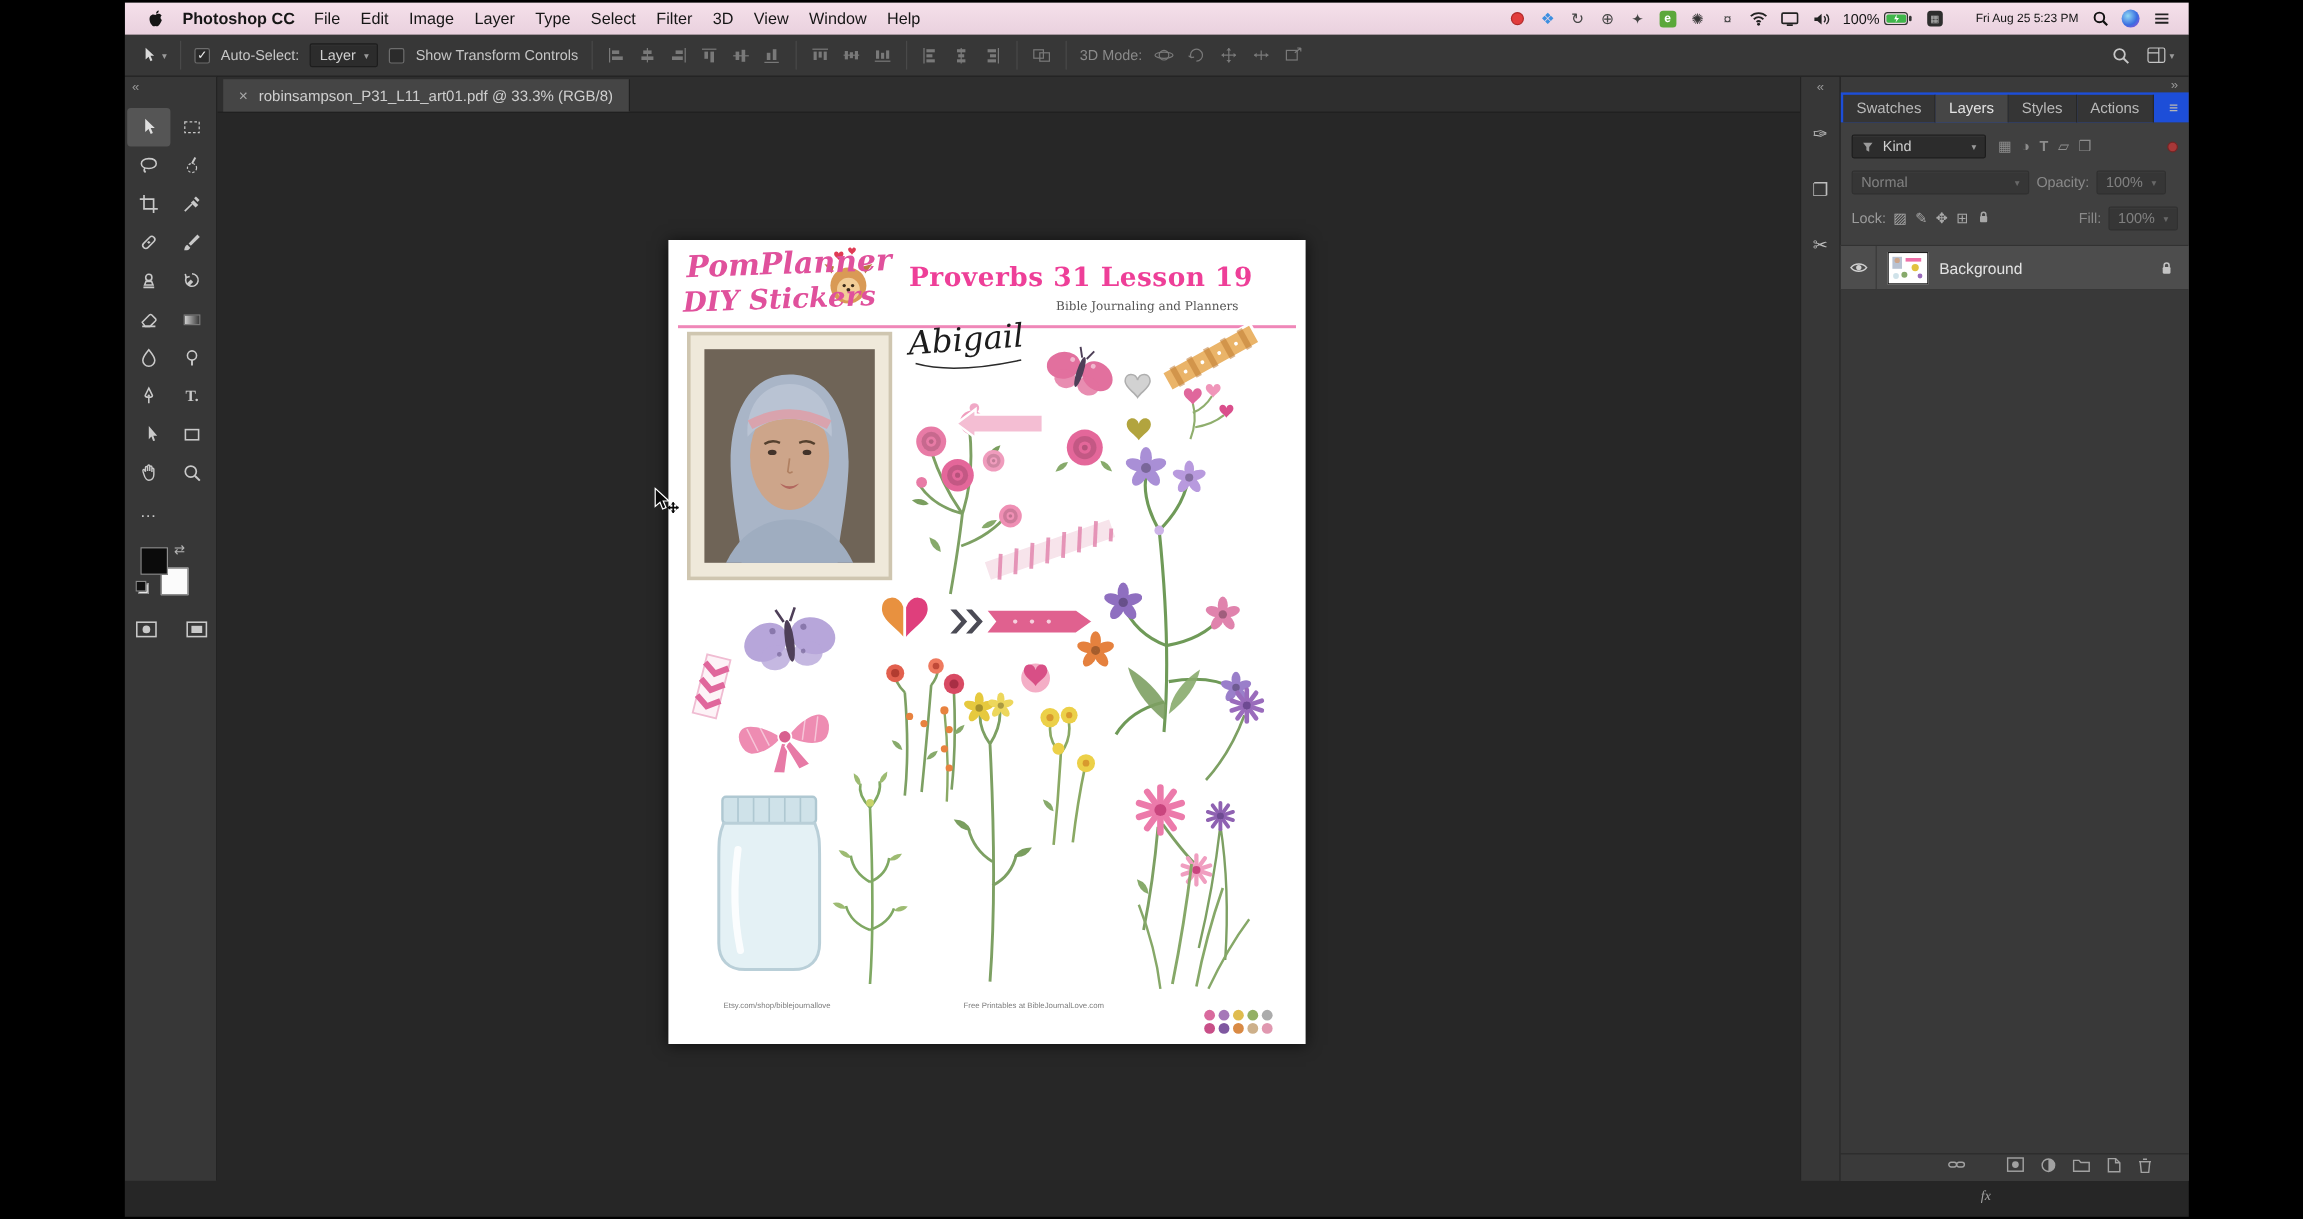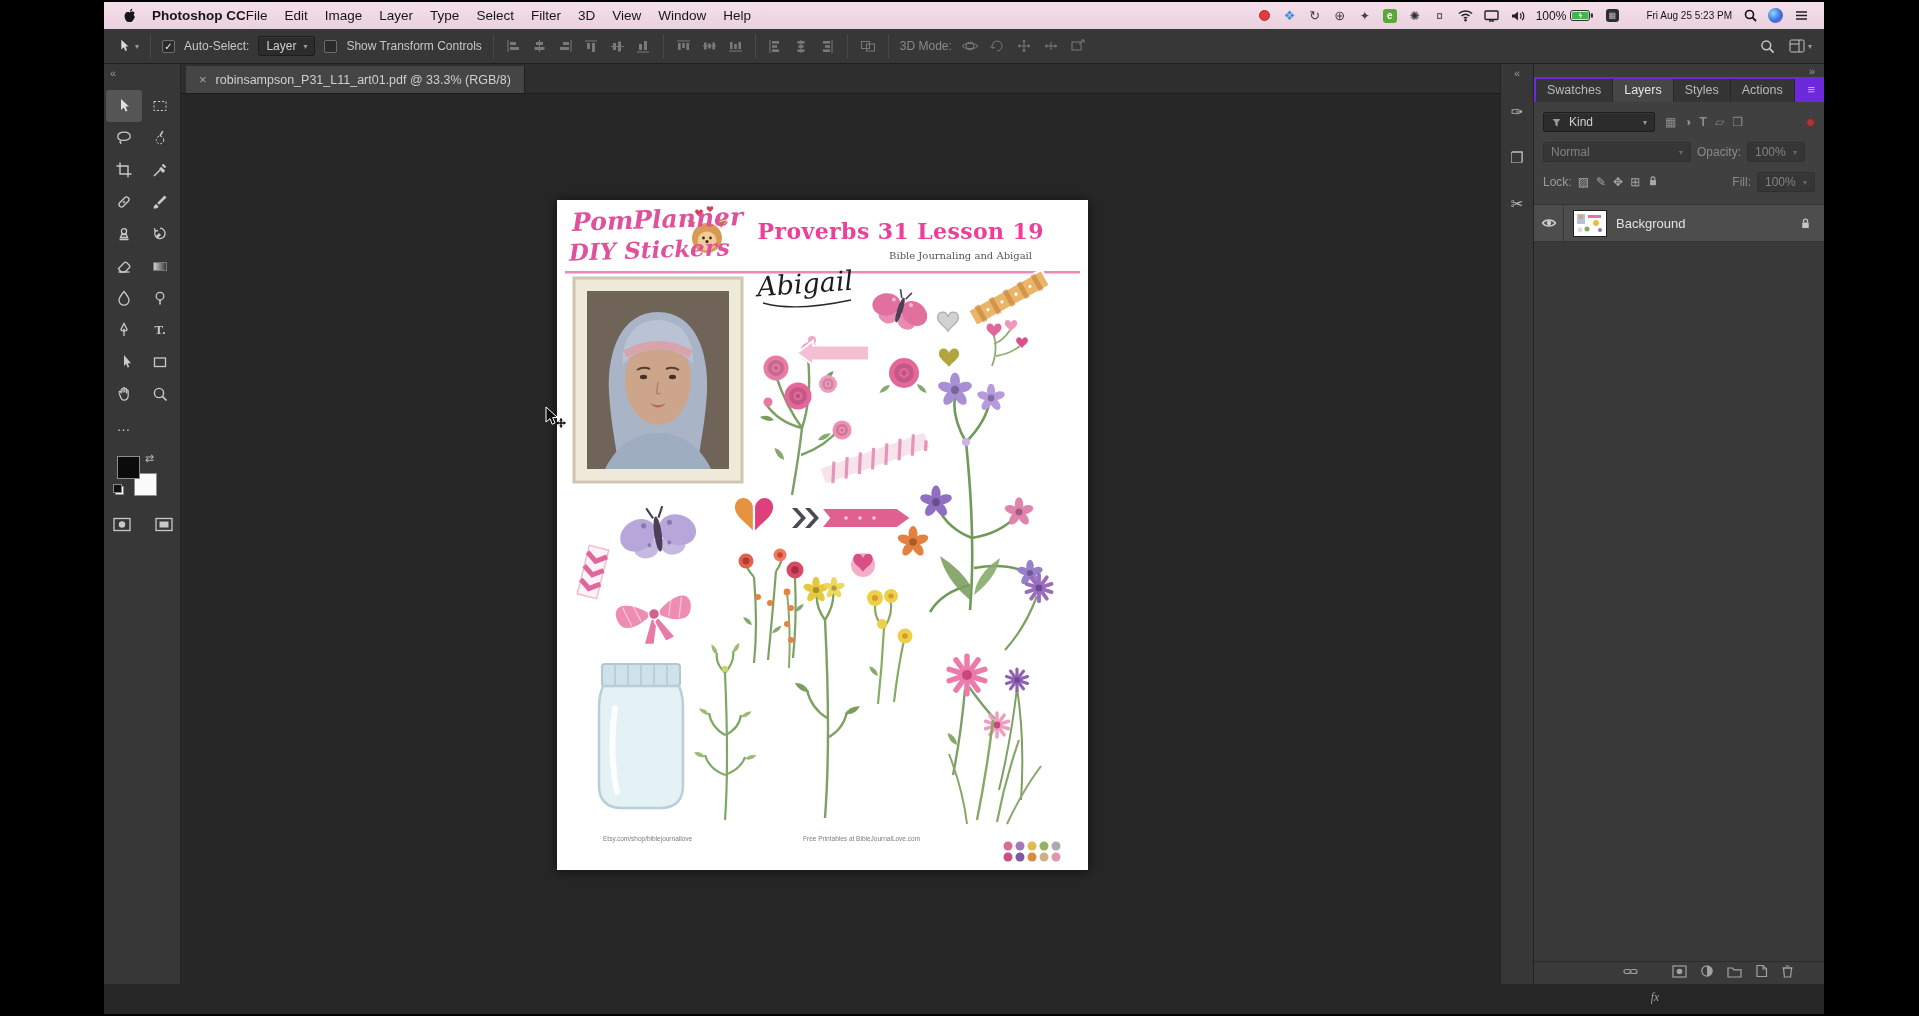--- a/index.html
+++ b/index.html
@@ -5,21 +5,21 @@
   * { box-sizing: border-box; margin:0; padding:0; }
   html,body { width:1919px; height:1016px; overflow:hidden; }
   body { background:#000; font-family:"Liberation Sans",sans-serif; }
   .stage { position:relative; width:1670px; height:1016px; background:#000;border-radius:12px; }
   .screen { position:absolute; left:104px; top:2px; width:1720px; height:1012px; background:#262626; overflow:hidden; }
 
   
   .menubar { height:27px; background:linear-gradient(180deg,#f5e0ea,#e9d1de); display:flex; align-items:center; padding:0 16px 0 18px; font-size:13.5px; color:#161616; }
   .apple-wrap { display:flex; align-items:center; }
   .app-name { font-weight:bold; margin-left:16px; }
-  .menu-items { display:flex; gap:17px; }
+  .menu-items { display:flex; gap:17px; margin-left:16px; }
   .menu-item { white-space:nowrap; }
   .mb-right { margin-left:auto; display:flex; align-items:center; gap:11px; font-size:12px; color:#333; }
   .mb-ico { display:inline-flex; align-items:center; justify-content:center; min-width:14px; height:16px; }
   .dot-red { width:11px; height:11px; border-radius:50%; background:#e23c3c; border:1px solid #b02a2a; }
   .ev-badge { width:14px; height:14px; background:#5ba83a; border-radius:3px; color:#fff; font-size:10px; font-weight:bold; display:flex; align-items:center; justify-content:center; }
   .dark-sq { width:13px; height:13px; background:#2e2e2e; border-radius:3px; display:flex; align-items:center; justify-content:center; color:#bbb; font-size:8px; }
   .siri-orb { width:15px; height:15px; border-radius:50%; background:radial-gradient(circle at 35% 35%, #8fd8f4, #3a6ee0 55%, #a94ad8); }
   .mb-clock { color:#141414; font-size:10px; margin-left:16px; }
   .mb-batt { display:flex; align-items:center; gap:4px; }
 
@@ -67,21 +67,21 @@
   .tab-close { color:#a8a8a8; font-size:13px; line-height:1; }
   .canvas { flex:1; position:relative; overflow:hidden; }
   .statusbar { height:16px; display:flex; align-items:center; gap:55px; padding-left:24px; font-size:11px; color:#bdbdbd; background:#272727; }
 
   .collapsedstrip { width:33px; flex:none; background:#373737; border-left:1px solid #232323; display:flex; flex-direction:column; align-items:center; }
   .cs-chev { color:#9a9a9a; font-size:11px; margin:3px 0 10px; }
   .cs-ico { color:#bdbdbd; font-size:15px; height:46px; display:flex; align-items:center; }
 
   .rightdock { width:291px; flex:none; background:#3a3a3a; border-left:1px solid #232323; display:flex; flex-direction:column; }
   .dock-top { height:13px; display:flex; justify-content:flex-end; align-items:center; padding-right:9px; color:#9a9a9a; font-size:11px; }
-  .ptabs { height:25px; display:flex; background:#6d28d9; padding-left:2px; align-items:flex-end; position:relative; }
+  .ptabs { height:25px; display:flex; background:#1d4ed8; padding-left:2px; align-items:flex-end; position:relative; }
   .ptab { font-size:12.5px; color:#b9b9b9; padding:4px 11px 5px; background:#353535; border-right:1px solid #272727; }
   .ptab.active { background:#464646; color:#e4e4e4; }
   .pmenu { position:absolute; right:9px; top:5px; color:#b5b5b5; font-size:13px; }
   .layerspanel { flex:1; display:flex; flex-direction:column; background:#404040; padding-top:5px; }
   .lrow { display:flex; align-items:center; gap:6px; padding:5px 9px; font-size:12px; color:#9c9c9c; }
   .filter-icons { display:flex; gap:8px; margin-left:4px; color:#8d8d8d; font-size:12px; align-items:center; flex:1; }
   .toggle-dot { width:9px; height:9px; border-radius:50%; background:#a83838; border:1px solid #742525; margin-left:auto; }
   .lockicons { display:flex; gap:7px; align-items:center; color:#a8a8a8; font-size:12px; }
   .layer-entry { height:38px; background:#4d4d4d; border-top:1px solid #323232; border-bottom:1px solid #323232; display:flex; align-items:center; margin-top:7px; }
   .eye-cell { width:30px; align-self:stretch; display:flex; align-items:center; justify-content:center; border-right:1px solid #3a3a3a; }
@@ -822,21 +822,21 @@
                   <circle cx="12" cy="11" r="4.5" fill="#7f58a0"></circle>
                   <circle cx="24" cy="11" r="4.5" fill="#d98a44"></circle>
                   <circle cx="36" cy="11" r="4.5" fill="#cdb08a"></circle>
                   <circle cx="48" cy="11" r="4.5" fill="#e098b0"></circle>
             </g>
           </svg>
 
           <span class="brand1">PomPlanner</span>
           <span class="brand2">DIY Stickers</span>
           <span class="art-title">Proverbs 31 Lesson 19</span>
-          <span class="art-sub">Bible Journaling and Abigail</span>
+          <span class="art-sub">Bible Journaling and Planners</span>
           <span class="abigail">Abigail</span>
           <span class="foot l">Etsy.com/shop/biblejournallove</span>
           <span class="foot r">Free Printables at BibleJournalLove.com</span>
         </div>
 
         <span class="cursor">
           <svg width="26" height="24" viewBox="0 0 26 24">
             <path d="M3 1 L3 16 L7 12.6 L9.2 18.2 L12 17 L9.7 11.5 L14.5 11.5 Z" fill="#0a0a0a" stroke="#fff" stroke-width="1"></path>
             <g transform="translate(18,17)" stroke="#0a0a0a" stroke-width="1.4">
               <path d="M-4.5 0 H4.5 M0 -4.5 V4.5"></path>

